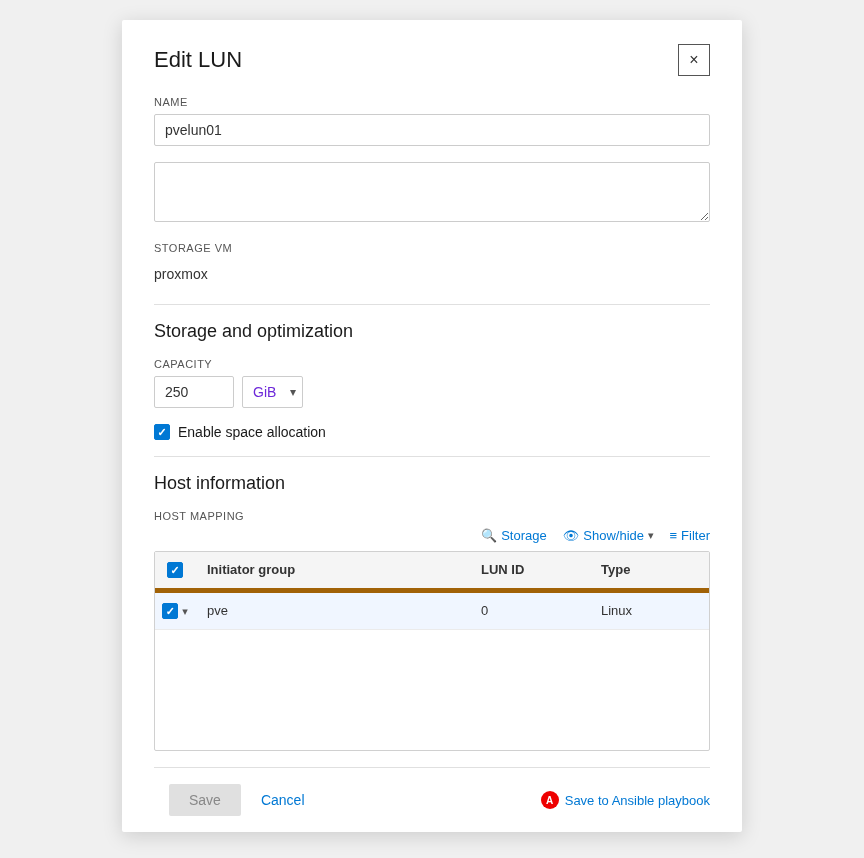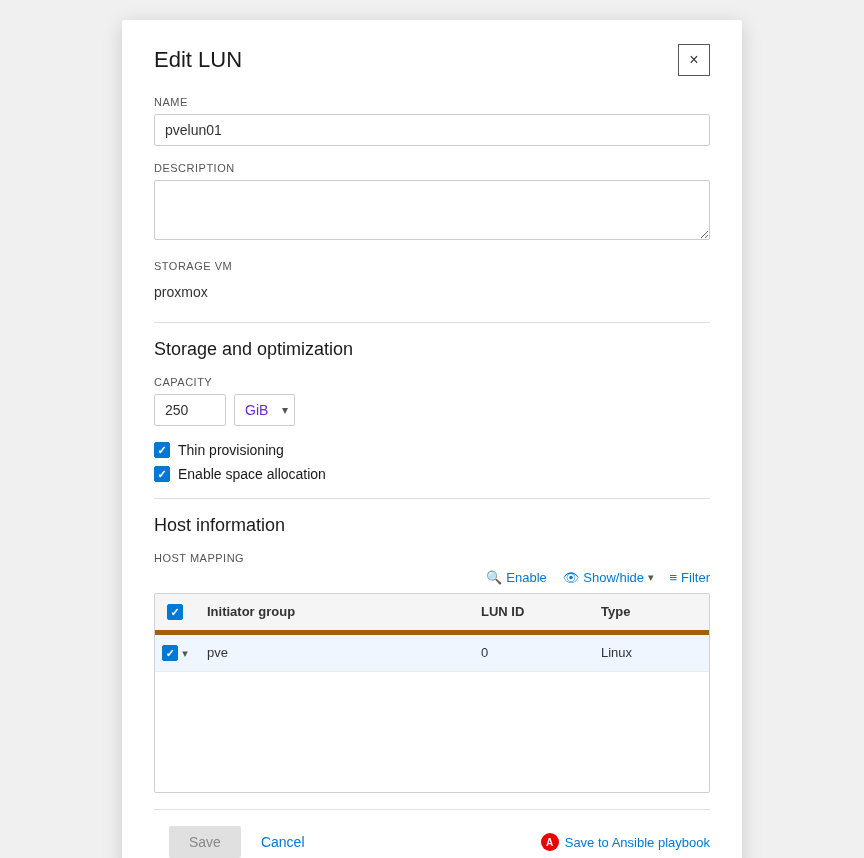--- a/index.html
+++ b/index.html
@@ -87,21 +87,21 @@
       font-weight: 400;
       color: #1a1a1a;
       margin-bottom: 16px;
     }
     .capacity-row {
       display: flex;
       align-items: center;
       gap: 8px;
     }
     .capacity-input {
-      width: 72px;
+      width: 80px;
       border: 1px solid #ccc;
       border-radius: 2px;
       padding: 7px 10px;
       font-size: 14px;
       color: #333;
       outline: none;
     }
     .unit-select {
       border: 1px solid #ccc;
       border-radius: 2px;
@@ -279,21 +279,20 @@
       <span>×</span>
     </button>
   </div>
 
   <div class="field-group">
     <div class="field-label">NAME</div>
     <input class="form-input" type="text" value="pvelun01" style="">
   </div>
 
   <div class="field-group">
-    <div class="field-label">DESCRIPTION</div>
     <textarea class="form-textarea" style=""></textarea>
   </div>
 
   <div class="field-group">
     <div class="field-label">STORAGE VM</div>
     <div class="field-value">proxmox</div>
   </div>
 
   <hr class="divider">
 
@@ -307,41 +306,37 @@
         <div class="select-wrapper">
           <select class="unit-select">
             <option>GiB</option>
             <option>TiB</option>
             <option>MiB</option>
           </select>
         </div>
       </div>
     </div>
 
-    <div class="checkbox-row">
-      <div class="checkbox-blue"></div>
-      <span class="checkbox-label">Thin provisioning</span>
-    </div>
 
     <div class="checkbox-row">
       <div class="checkbox-blue"></div>
       <span class="checkbox-label">Enable space allocation</span>
     </div>
   </div>
 
   <hr class="divider" style="margin-top:16px;">
 
   <div class="host-section">
     <h2 class="section-title">Host information</h2>
     <div class="field-label">HOST MAPPING</div>
 
     <div class="host-mapping-bar">
       <div class="bar-action">
         <span class="bar-icon">🔍</span>
-        <span>Enable</span>
+        <span>Storage</span>
       </div>
       <div class="bar-action">
         <span class="bar-icon">👁</span>
         <span>Show/hide</span>
         <span class="chevron-down">▾</span>
       </div>
       <div class="bar-action">
         <span class="bar-icon">≡</span>
         <span>Filter</span>
       </div>

